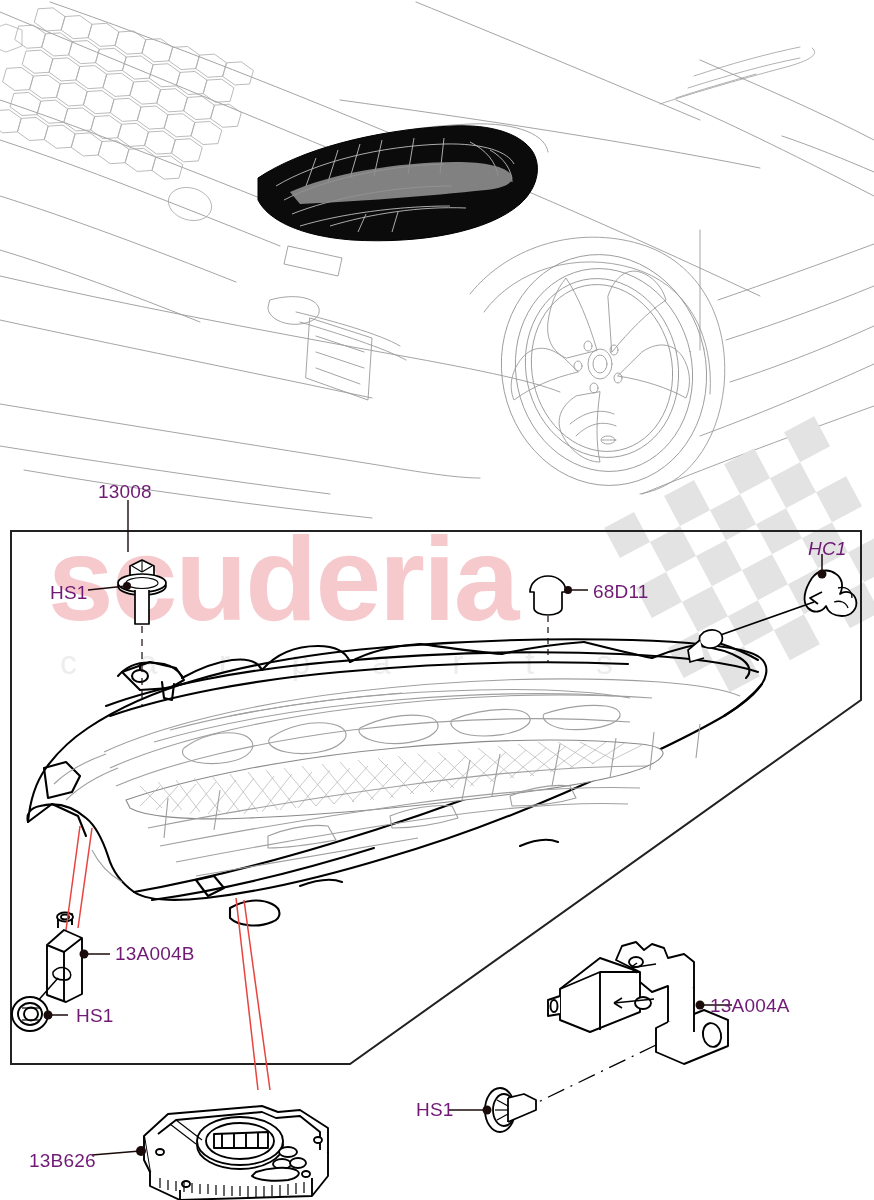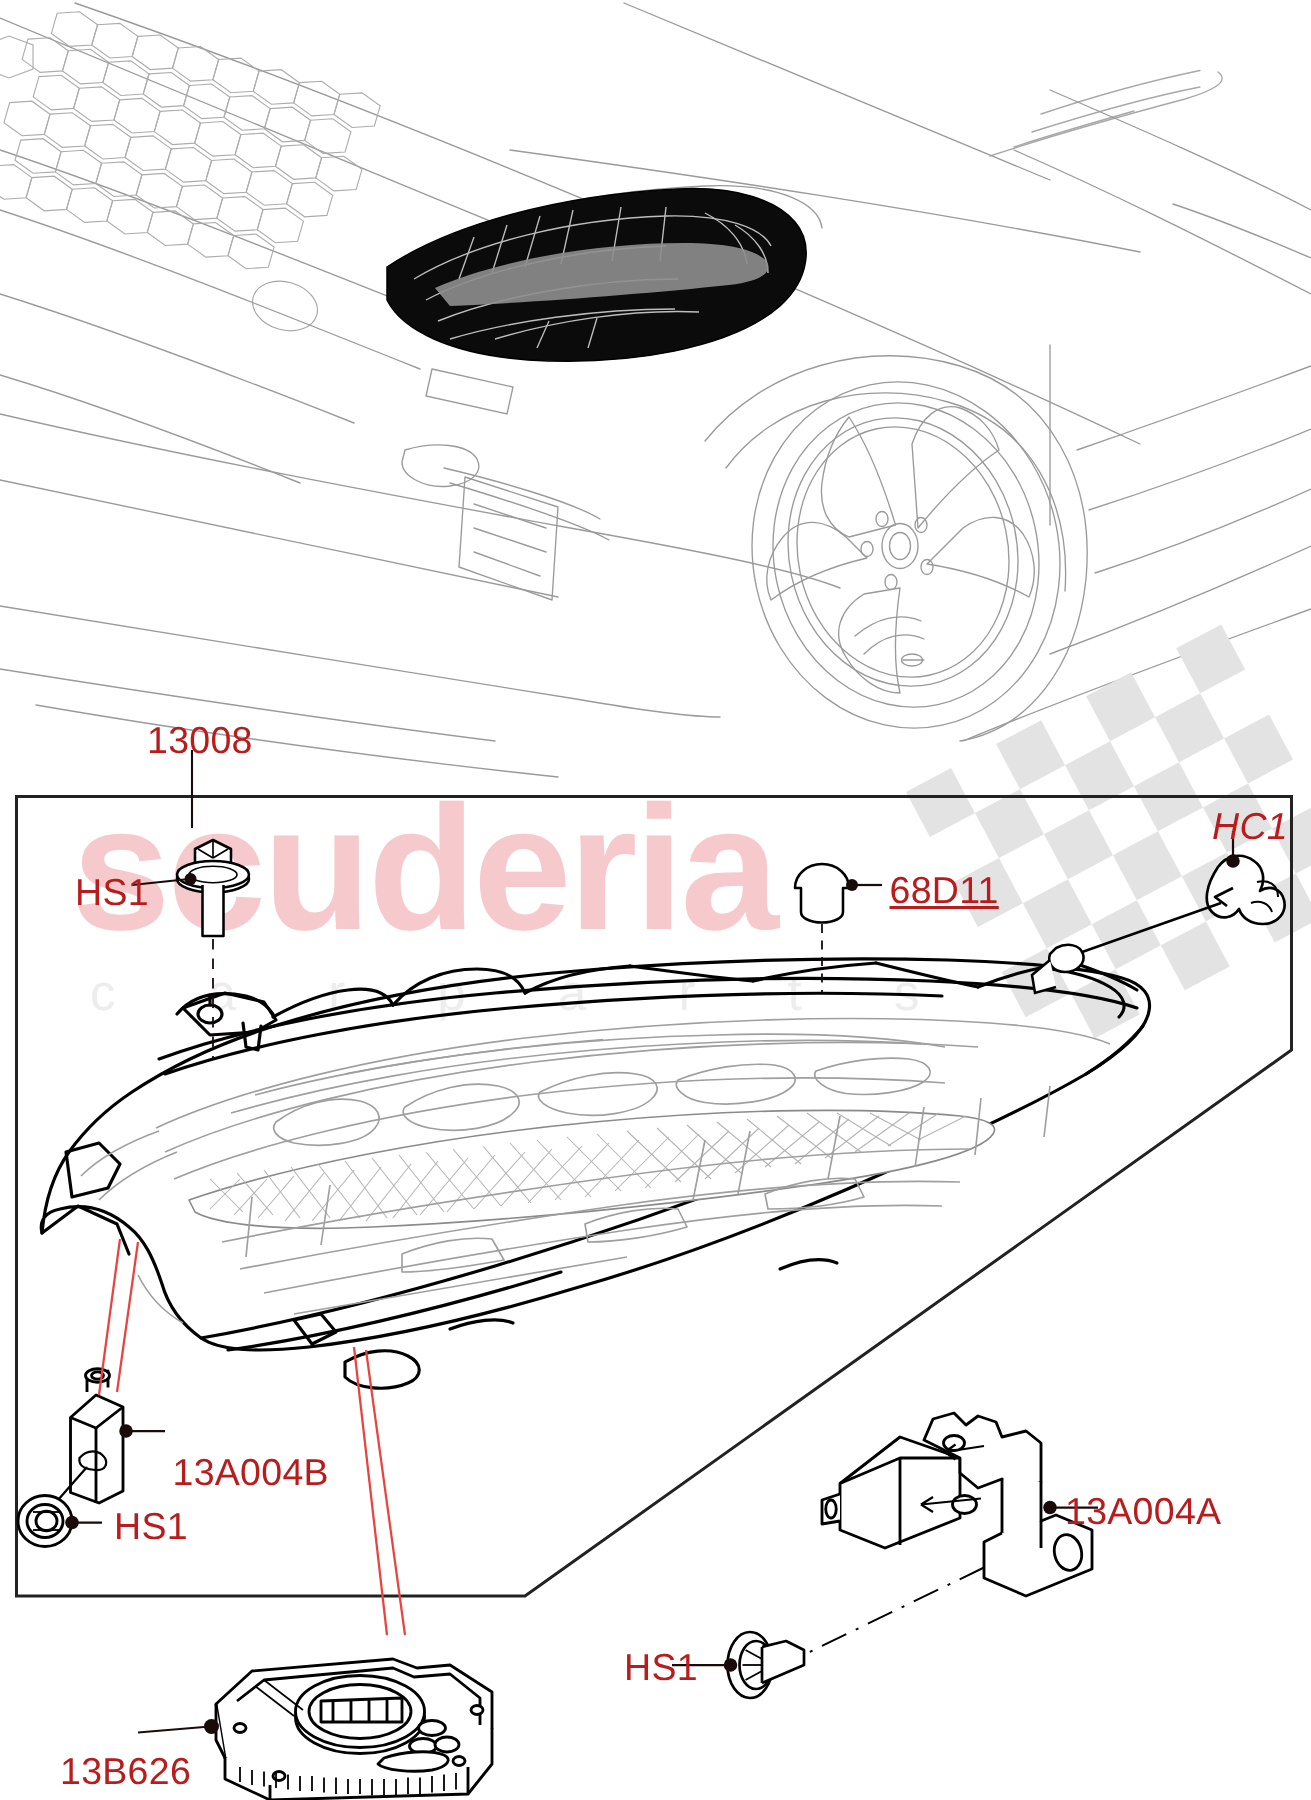--- a/index.html
+++ b/index.html
@@ -19,23 +19,23 @@
   }
   .layer {
     position: absolute;
     left: 0;
     top: 0;
     width: 874px;
     height: 1200px;
   }
   .label {
     position: absolute;
-    color: #b91c1c;
+    color: #701a75;
     font-family: "Liberation Sans", sans-serif;
-    font-size: 25px;
+    font-size: 19px;
     font-weight: 400;
     letter-spacing: 0.2px;
     white-space: nowrap;
     line-height: 1;
   }
   .wm-scuderia {
     position: absolute;
     left: 48px;
     top: 520px;
     font-family: "Liberation Sans", sans-serif;
@@ -653,27 +653,27 @@
       <path d="M92,1155 L140,1151" stroke="#1a0a0a" stroke-width="1.5" fill="none"></path>
       <circle cx="141" cy="1151" r="5" fill="#1a0a0a"></circle>
     </g>
 
   </svg>
 
   <div class="label" style="left:98px; top:482px;">13008</div>
 
   <div class="label" style="left:50px; top:583px;">HS1</div>
 
-  <div class="label" style="left:593px; top:582px;text-decoration:underline;">68D11</div>
+  <div class="label" style="left:593px; top:582px;">68D11</div>
 
   <div class="label" style="left:808px; top:539px;font-style:italic;">HC1</div>
 
-  <div class="label" style="left:115px; top:944px;margin-top:26px;">13A004B</div>
+  <div class="label" style="left:115px; top:944px;">13A004B</div>
 
   <div class="label" style="left:76px; top:1006px;">HS1</div>
 
   <div class="label" style="left:710px; top:996px;">13A004A</div>
 
-  <div class="label" style="left:40px; top:1151px;margin-top:18px;">13B626</div>
+  <div class="label" style="left:29px; top:1151px;">13B626</div>
 
   <div class="label" style="left:416px; top:1100px;">HS1</div>
 
 </div>
 
 </body></html>

